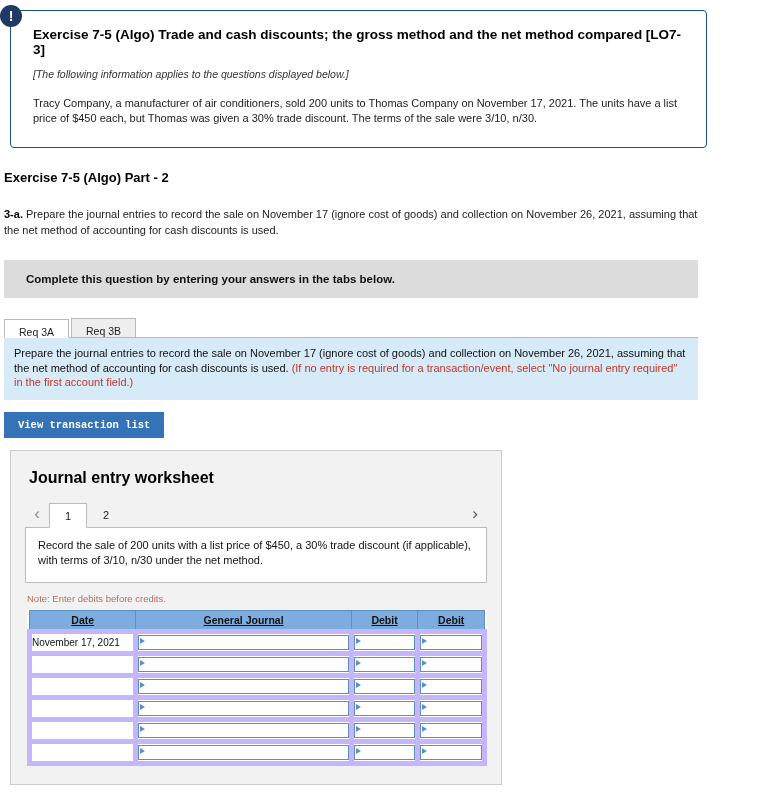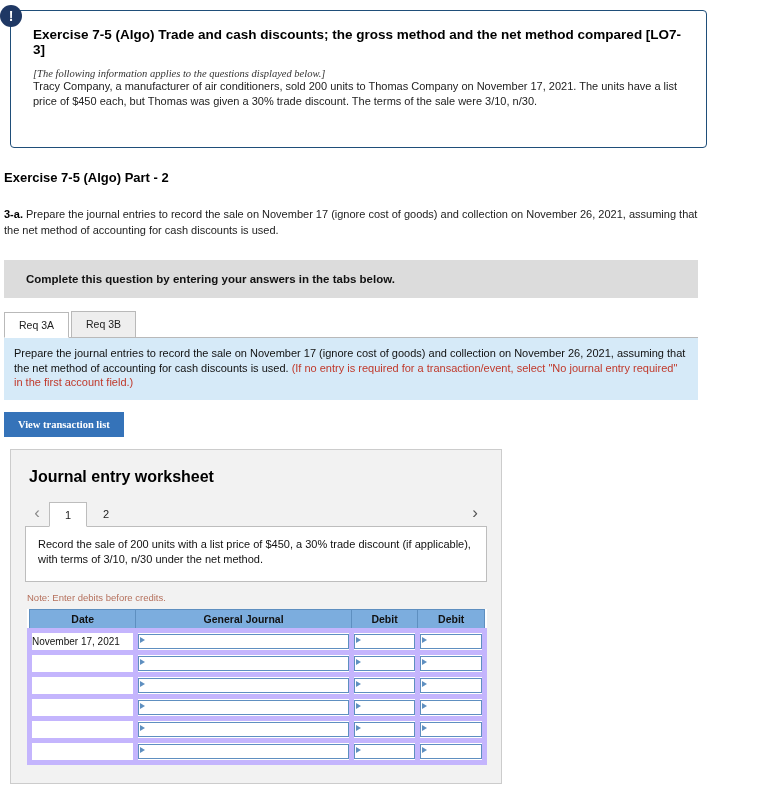--- a/index.html
+++ b/index.html
@@ -57,21 +57,21 @@
   .req-title {
     font-weight: bold;
     font-size: 13.5px;
     color: #000000;
     margin-bottom: 11px;
   }
   .req-italic {
     font-style: italic;
     font-size: 10.5px;
     color: #333333;
-    font-family: Liberation Serif, serif;
+    margin-bottom: 16px;
   }
   .req-para {
     font-size: 11px;
     line-height: 15px;
     color: #222222;
     max-width: 650px;
   }
 
   
   .part-heading {
@@ -117,21 +117,21 @@
     border: 1px solid #b9b9b9;
     border-bottom: none;
     padding: 6px 14px 2px 14px;
     font-size: 10.5px;
     color: #222;
     background: #eeeeee;
     margin-right: 2px;
     min-width: 54px;
     text-align: center;
     box-sizing: border-box;
-    height: 26px;
+    height: 19px;
     line-height: 13px;
   }
   .tab.active {
     background: #ffffff;
     position: relative;
     top: 1px;
     border-bottom: 1px solid #ffffff;
   }
 
   
@@ -152,21 +152,21 @@
   .btn {
     background: #3573b9;
     color: #ffffff;
     font-weight: bold;
     font-size: 10.5px;
     border: none;
     padding: 7px 14px;
     text-align: center;
     display: inline-block;
     cursor: pointer;
-    font-family: Liberation Serif, serif;
+    font-family: Liberation Mono, monospace;
   }
   .view-tx-btn {
     margin: 12px 0 0 4px;
   }
 
   
   .worksheet {
     margin: 12px 0 0 10px;
     width: 492px;
     background: #f2f2f2;
@@ -245,20 +245,21 @@
     border: 1px solid #7b7b7b;
   }
   table.journal th {
     background: #7cadde;
     border: 1px solid #5e8fc0;
     font-size: 10.5px;
     font-weight: bold;
     color: #111111;
     padding: 3px 8px;
     text-align: center;
+    text-decoration: underline;
   }
   table.journal td {
     border: 5px solid #c4b5fd;
     padding: 0;
     height: 17px;
     background: #ffffff;
   }
   .col-date   { width: 92px; }
   .col-gj     { width: 228px; }
   .col-debit  { width: 54px; }

